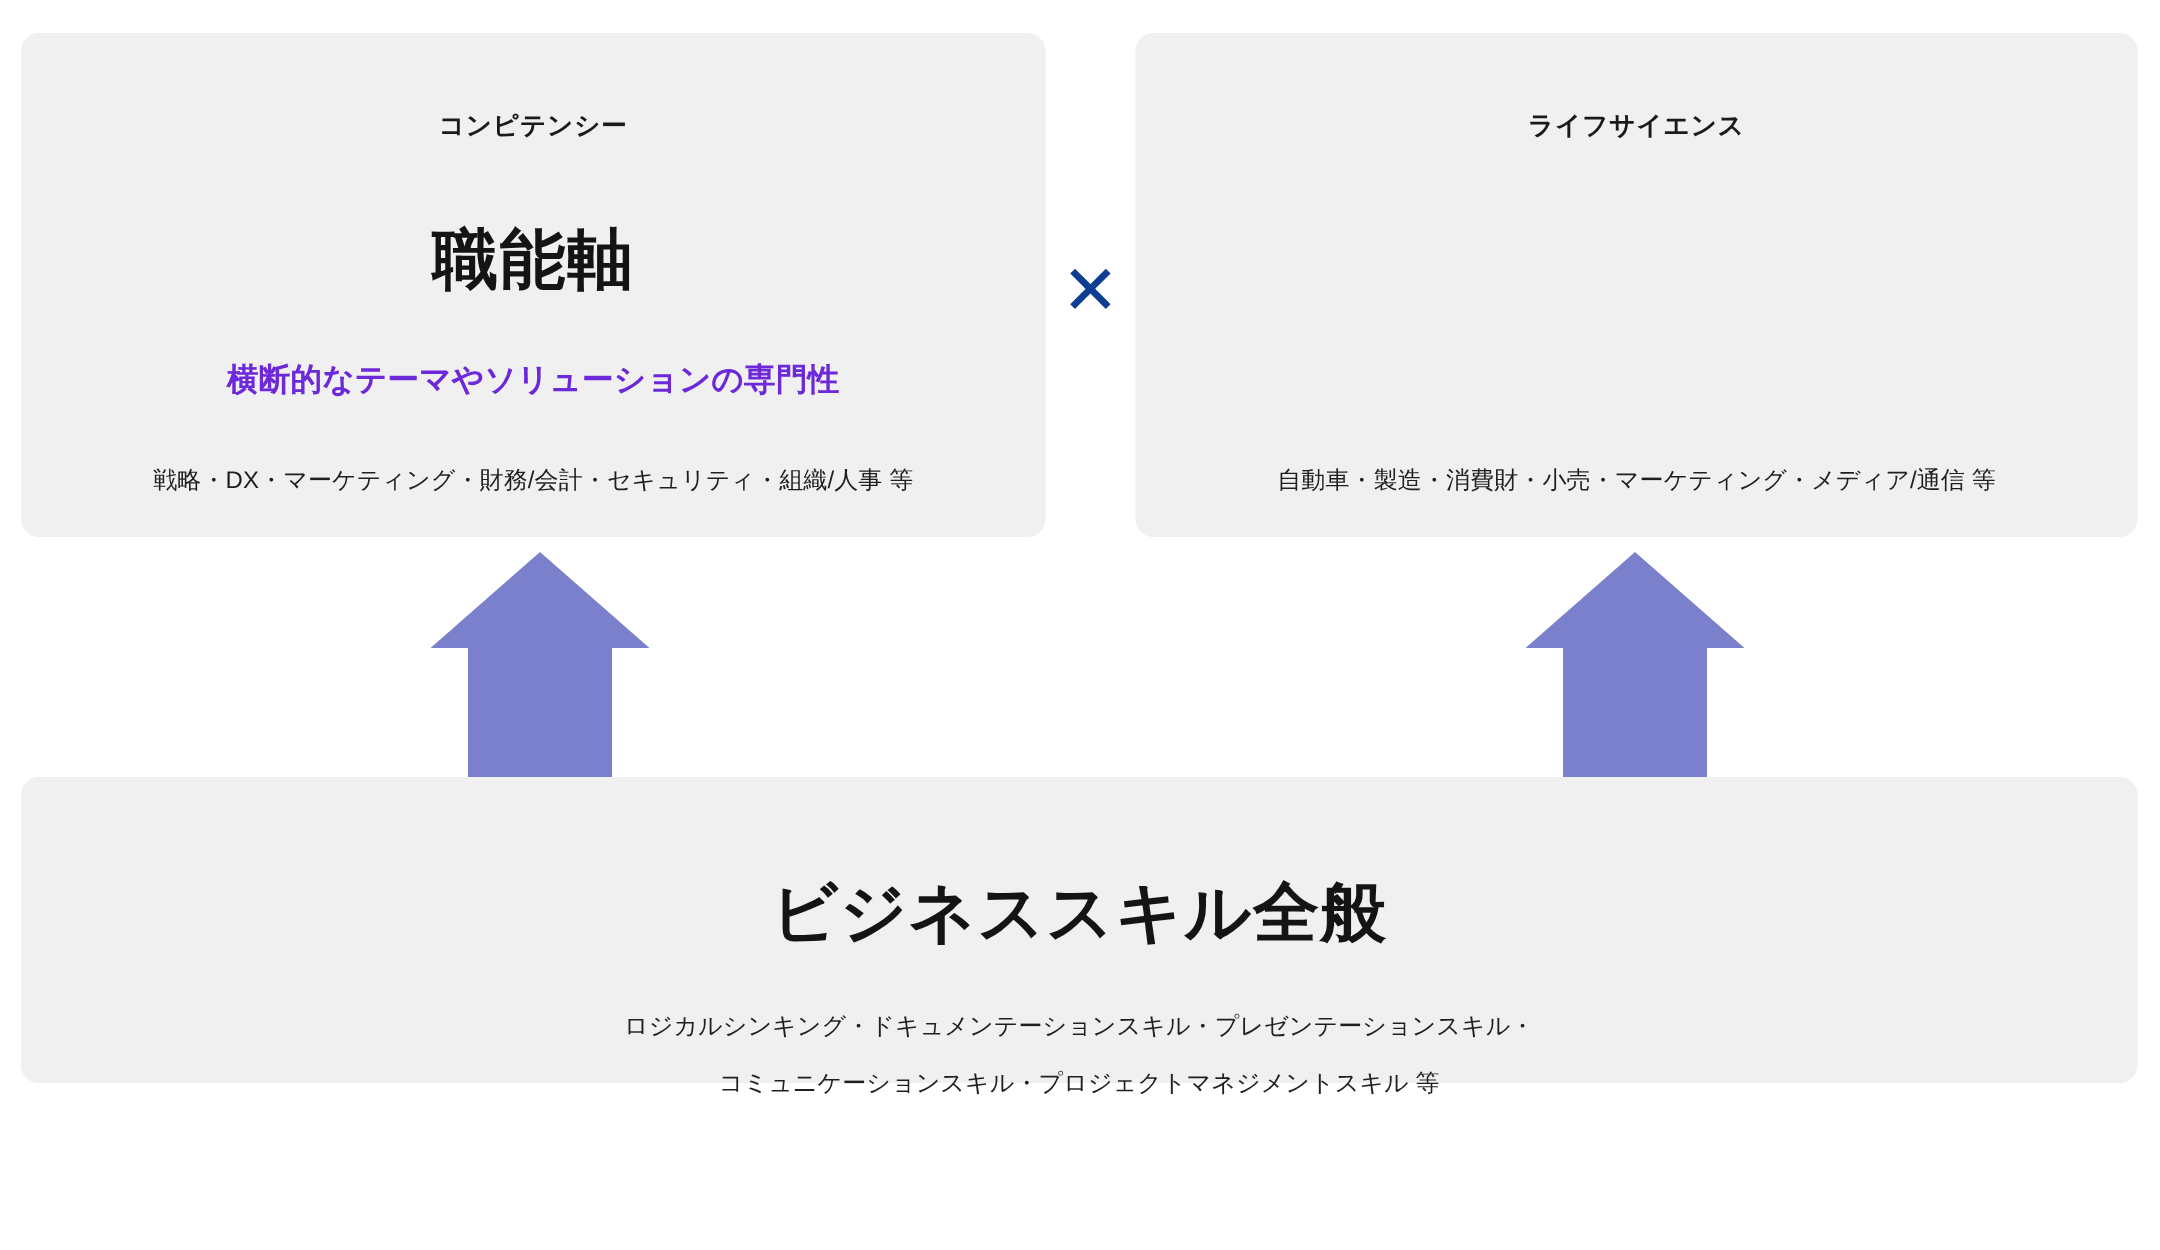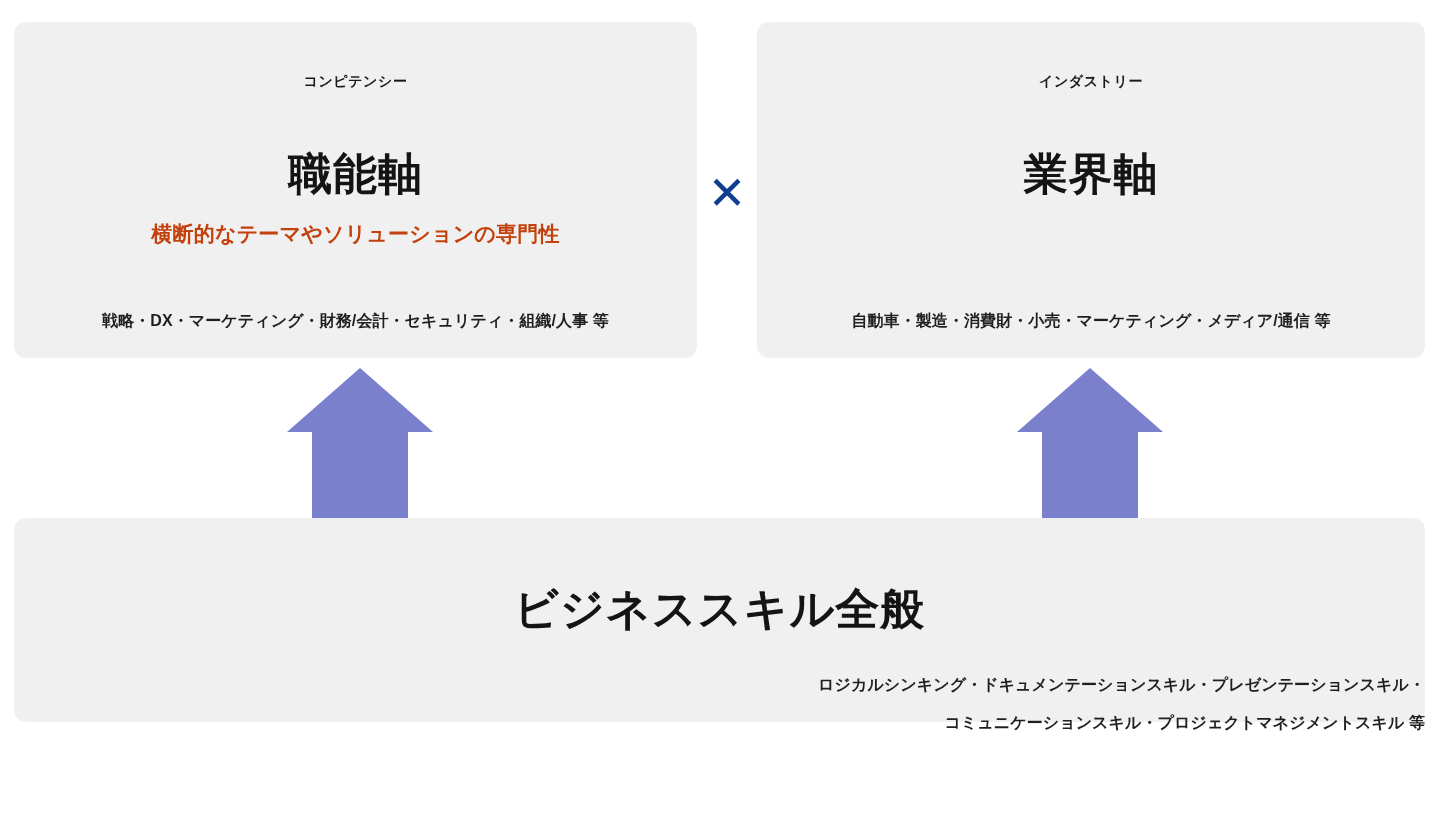--- a/index.html
+++ b/index.html
@@ -26,63 +26,64 @@
     background: #f0f0f0;
     border-radius: 12px;
     box-sizing: border-box;
     text-align: center;
   }
   .card-top-left  { left: 14px;  top: 22px;  width: 683px;  height: 336px; }
   .card-top-right { left: 757px; top: 22px;  width: 668px;  height: 336px; }
   .card-bottom    { left: 14px;  top: 518px; width: 1411px; height: 204px; }
 
   .eyebrow {
-    font-size: 14px;
+    font-size: 17px;
     font-weight: 700;
     letter-spacing: 0.04em;
     color: #1a1a1a;
     line-height: 1.4;
   }
   .headline {
     font-size: 44px;
     font-weight: 700;
     letter-spacing: 0.02em;
     color: #141414;
     line-height: 1.2;
   }
   .subline {
     font-size: 21px;
     font-weight: 700;
     letter-spacing: 0.01em;
-    color: #c2410c;
+    color: #6d28d9;
     line-height: 1.4;
+    margin-top: 20px;
   }
   .detail {
     font-size: 16px;
-    font-weight: 700;
+    font-weight: 400;
     letter-spacing: 0.005em;
     color: #1f1f1f;
     line-height: 1.75;
     white-space: nowrap;
   }
 
   
   .card-top-left .eyebrow,
   .card-top-right .eyebrow { position: absolute; left: 0; right: 0; top: 50px; }
   .card-top-left .headline,
   .card-top-right .headline { position: absolute; left: 0; right: 0; top: 126px; }
   .card-top-left .subline,
   .card-top-right .subline { position: absolute; left: 0; right: 0; top: 197px; }
   .card-top-left .detail,
   .card-top-right .detail { position: absolute; left: 0; right: 0; top: 285px; }
 
   
   .card-bottom .headline { position: absolute; left: 0; right: 0; top: 65px; }
   .card-bottom .detail-block {
-    position: absolute; left: 0; right: 0; top: 153px; text-align: right;
+    position: absolute; left: 0; right: 0; top: 153px;
   }
   .card-bottom .detail { margin: 0 0 10px 0; }
 
   
   .multiply {
     position: absolute;
     left: 697px;
     top: 162px;
     width: 60px;
     height: 62px;
@@ -114,22 +115,21 @@
   <div class="card card-top-left">
     <div class="eyebrow">コンピテンシー</div>
     <div class="headline">職能軸</div>
     <div class="subline">横断的なテーマやソリューションの専門性</div>
     <div class="detail">戦略・DX・マーケティング・財務/会計・セキュリティ・組織/人事 等</div>
   </div>
 
   <div class="multiply">✕</div>
 
   <div class="card card-top-right">
-    <div class="eyebrow">インダストリー</div>
-    <div class="headline">業界軸</div>
+    <div class="eyebrow">ライフサイエンス</div>
     <div class="detail">自動車・製造・消費財・小売・マーケティング・メディア/通信 等</div>
   </div>
 
   <div class="arrow arrow-left">
     <svg viewBox="0 0 150 192" xmlns="http://www.w3.org/2000/svg" aria-hidden="true">
       <path d="M75 2 L148 66 L123 66 L123 190 L27 190 L27 66 L2 66 Z" fill="#7b80cc"></path>
     </svg>
   </div>
 
   <div class="arrow arrow-right">

